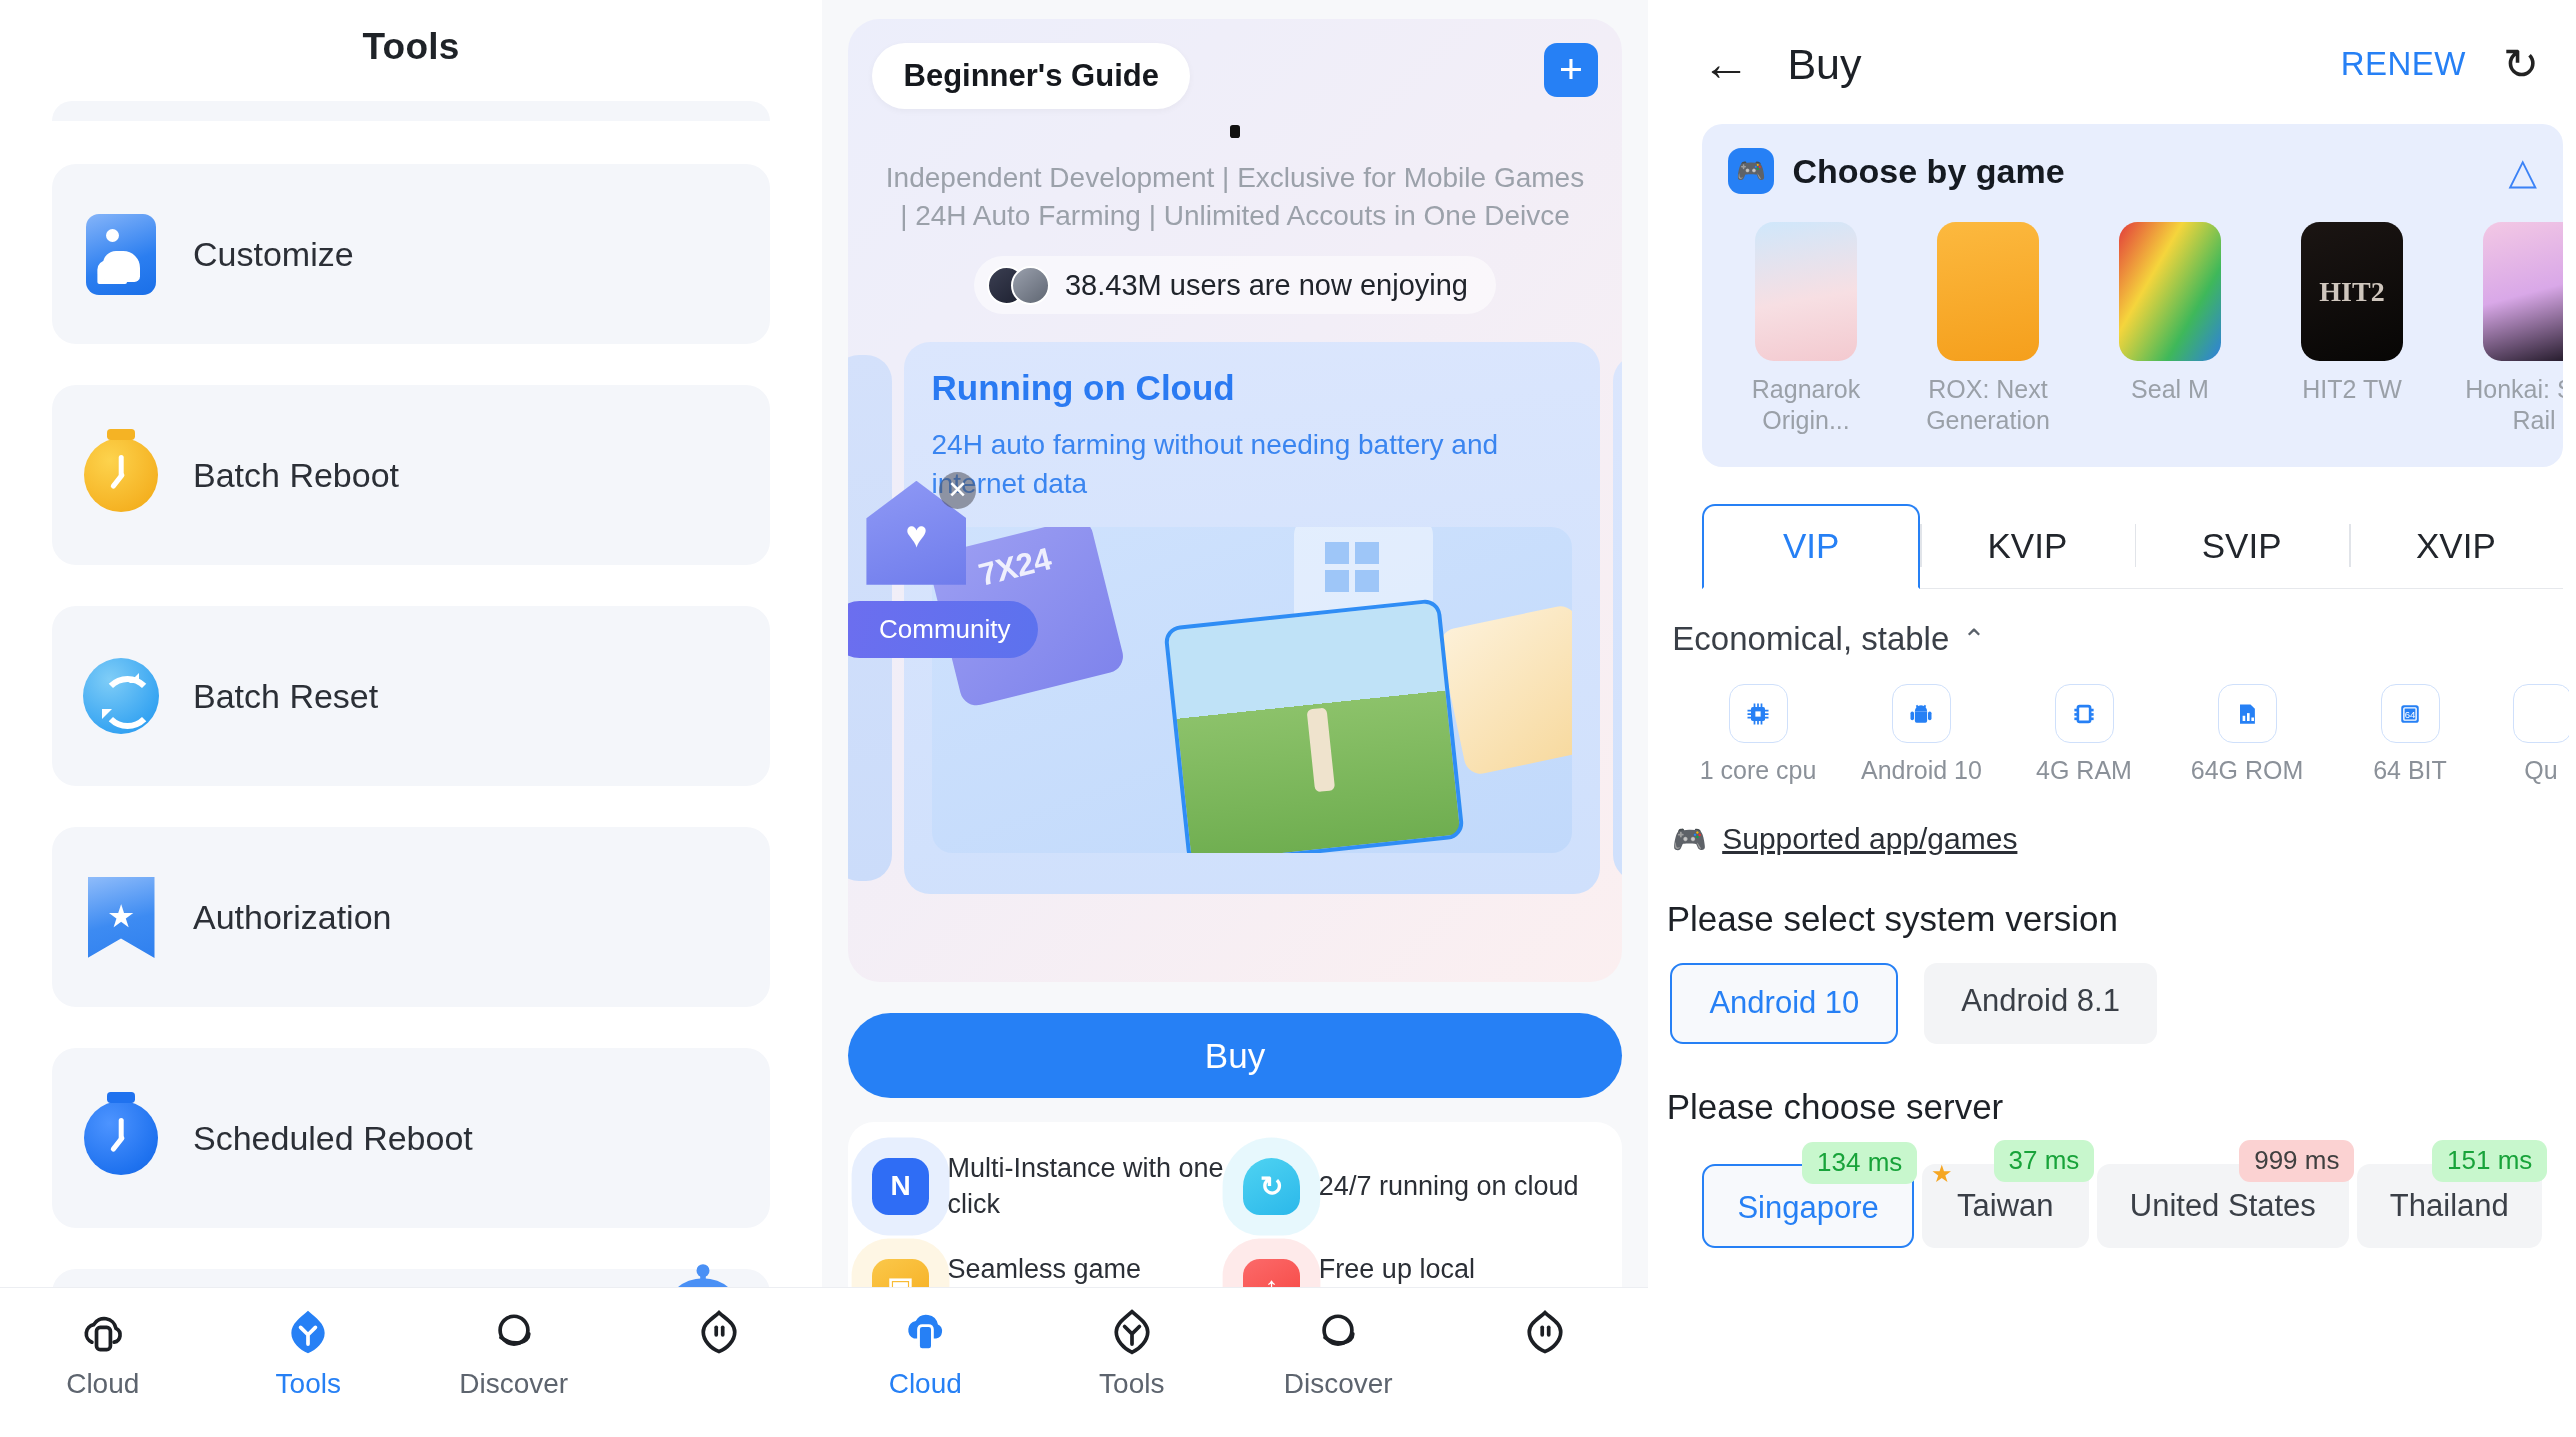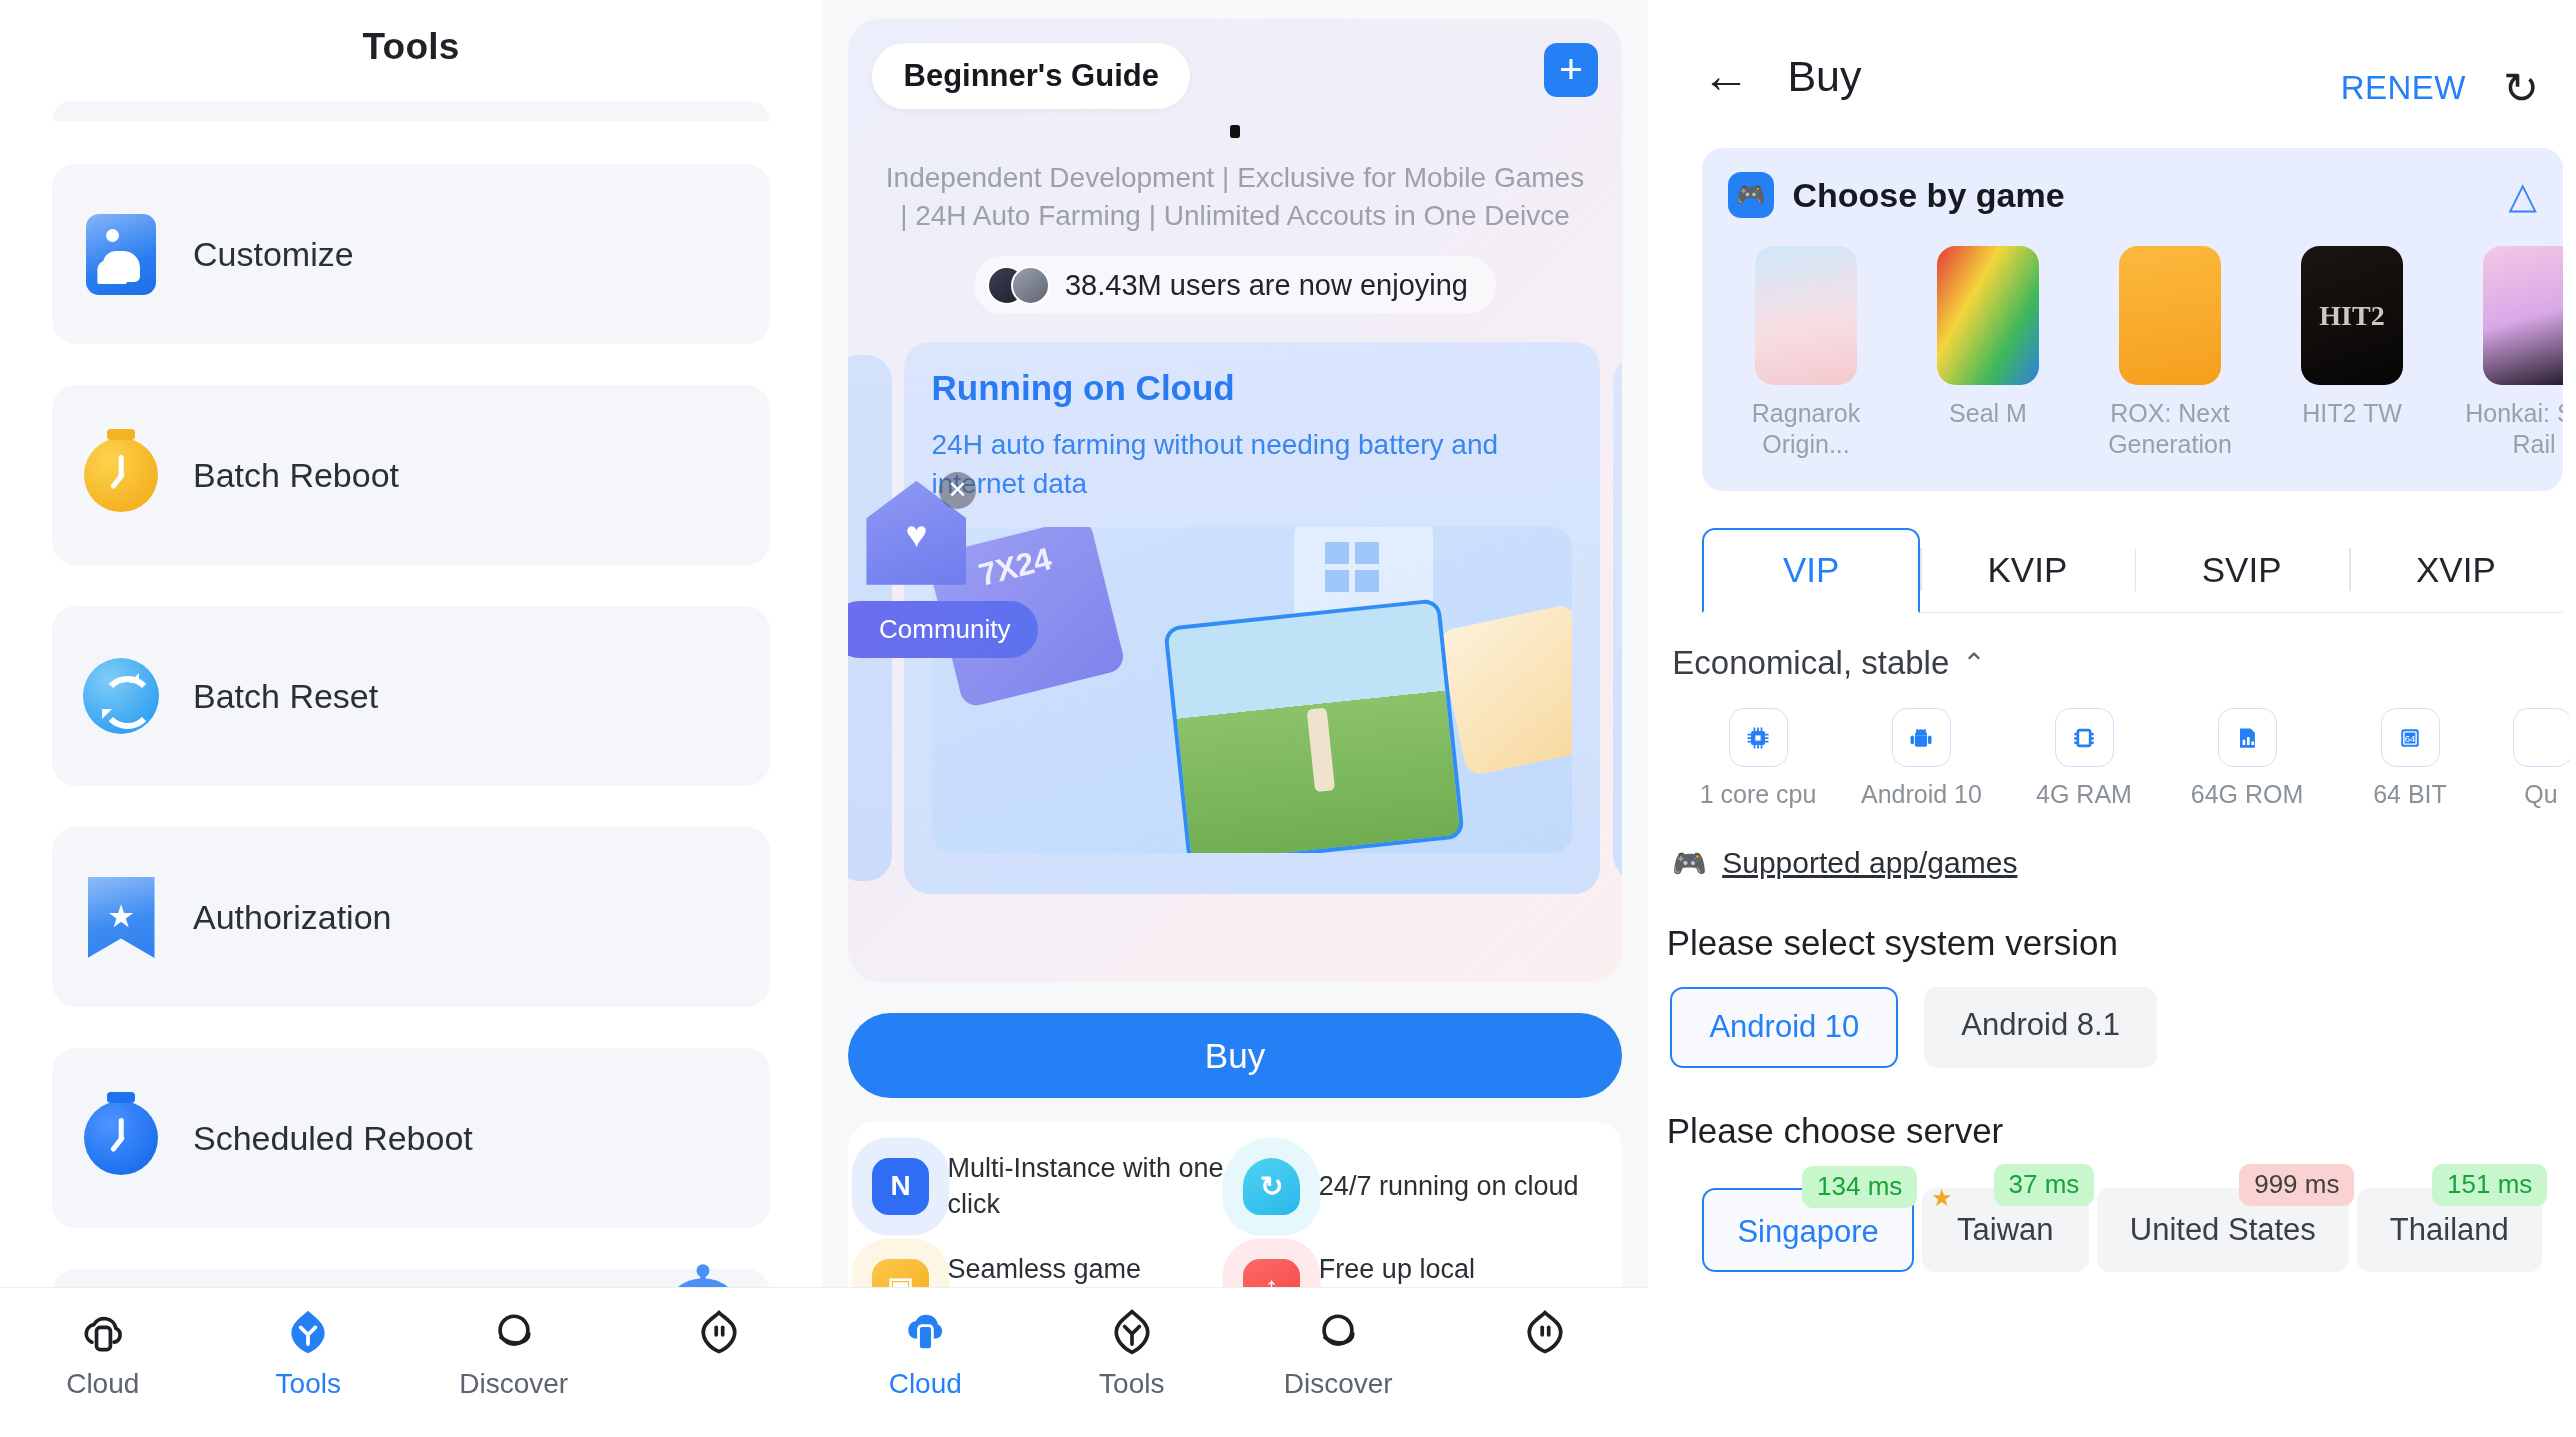--- a/index.html
+++ b/index.html
@@ -289,21 +289,21 @@
     position: relative;
     width: 928px; height: 1437px;
     flex: 0 0 928px;
     background: #fff;
     overflow: hidden;
     padding-left: 28px;
   }
   .rp-header { display:flex; align-items:center; padding: 39px 37px 0 26px; }
   .back-arrow { font-size: 48px; color:#222; line-height:1; width: 65px; }
   .rp-title { font-size: 43px; color:#1d2127; margin-left: 20.4px; }
-  .rp-actions { margin-left:auto; display:flex; align-items:center; gap: 37px; margin-top: 24px; }
+  .rp-actions { margin-left:auto; display:flex; align-items:center; gap: 37px; }
   .renew { color:#2680f5; font-size:33px; letter-spacing:0.5px; }
   .refresh-ic { font-size: 43px; color:#222; }
 
   .game-box {
     margin: 35px 13px 0 26px;
     background: #e8eefd;
     border-radius: 20.4px;
     padding: 24px 26px 31.5px 26px;
     position: relative;
     overflow: hidden;
@@ -628,26 +628,26 @@
         <div class="gamepad-ic">🎮</div>
         <div class="game-head-title">Choose by game</div>
         <div class="collapse-ic">△</div>
       </div>
       <div class="game-row">
         <div class="game-item">
           <div class="game-thumb gt1"></div>
           <div class="game-name">Ragnarok Origin...</div>
         </div>
         <div class="game-item">
+          <div class="game-thumb gt2"></div>
+          <div class="game-name">ROX: Next Generation</div>
+        </div>
+        <div class="game-item">
           <div class="game-thumb gt3"></div>
           <div class="game-name">Seal M</div>
-        </div>
-        <div class="game-item">
-          <div class="game-thumb gt2"></div>
-          <div class="game-name">ROX: Next Generation</div>
         </div>
         <div class="game-item">
           <div class="game-thumb gt4">HIT2</div>
           <div class="game-name">HIT2 TW</div>
         </div>
         <div class="game-item">
           <div class="game-thumb gt5"></div>
           <div class="game-name">Honkai: Star Rail</div>
         </div>
       </div>

